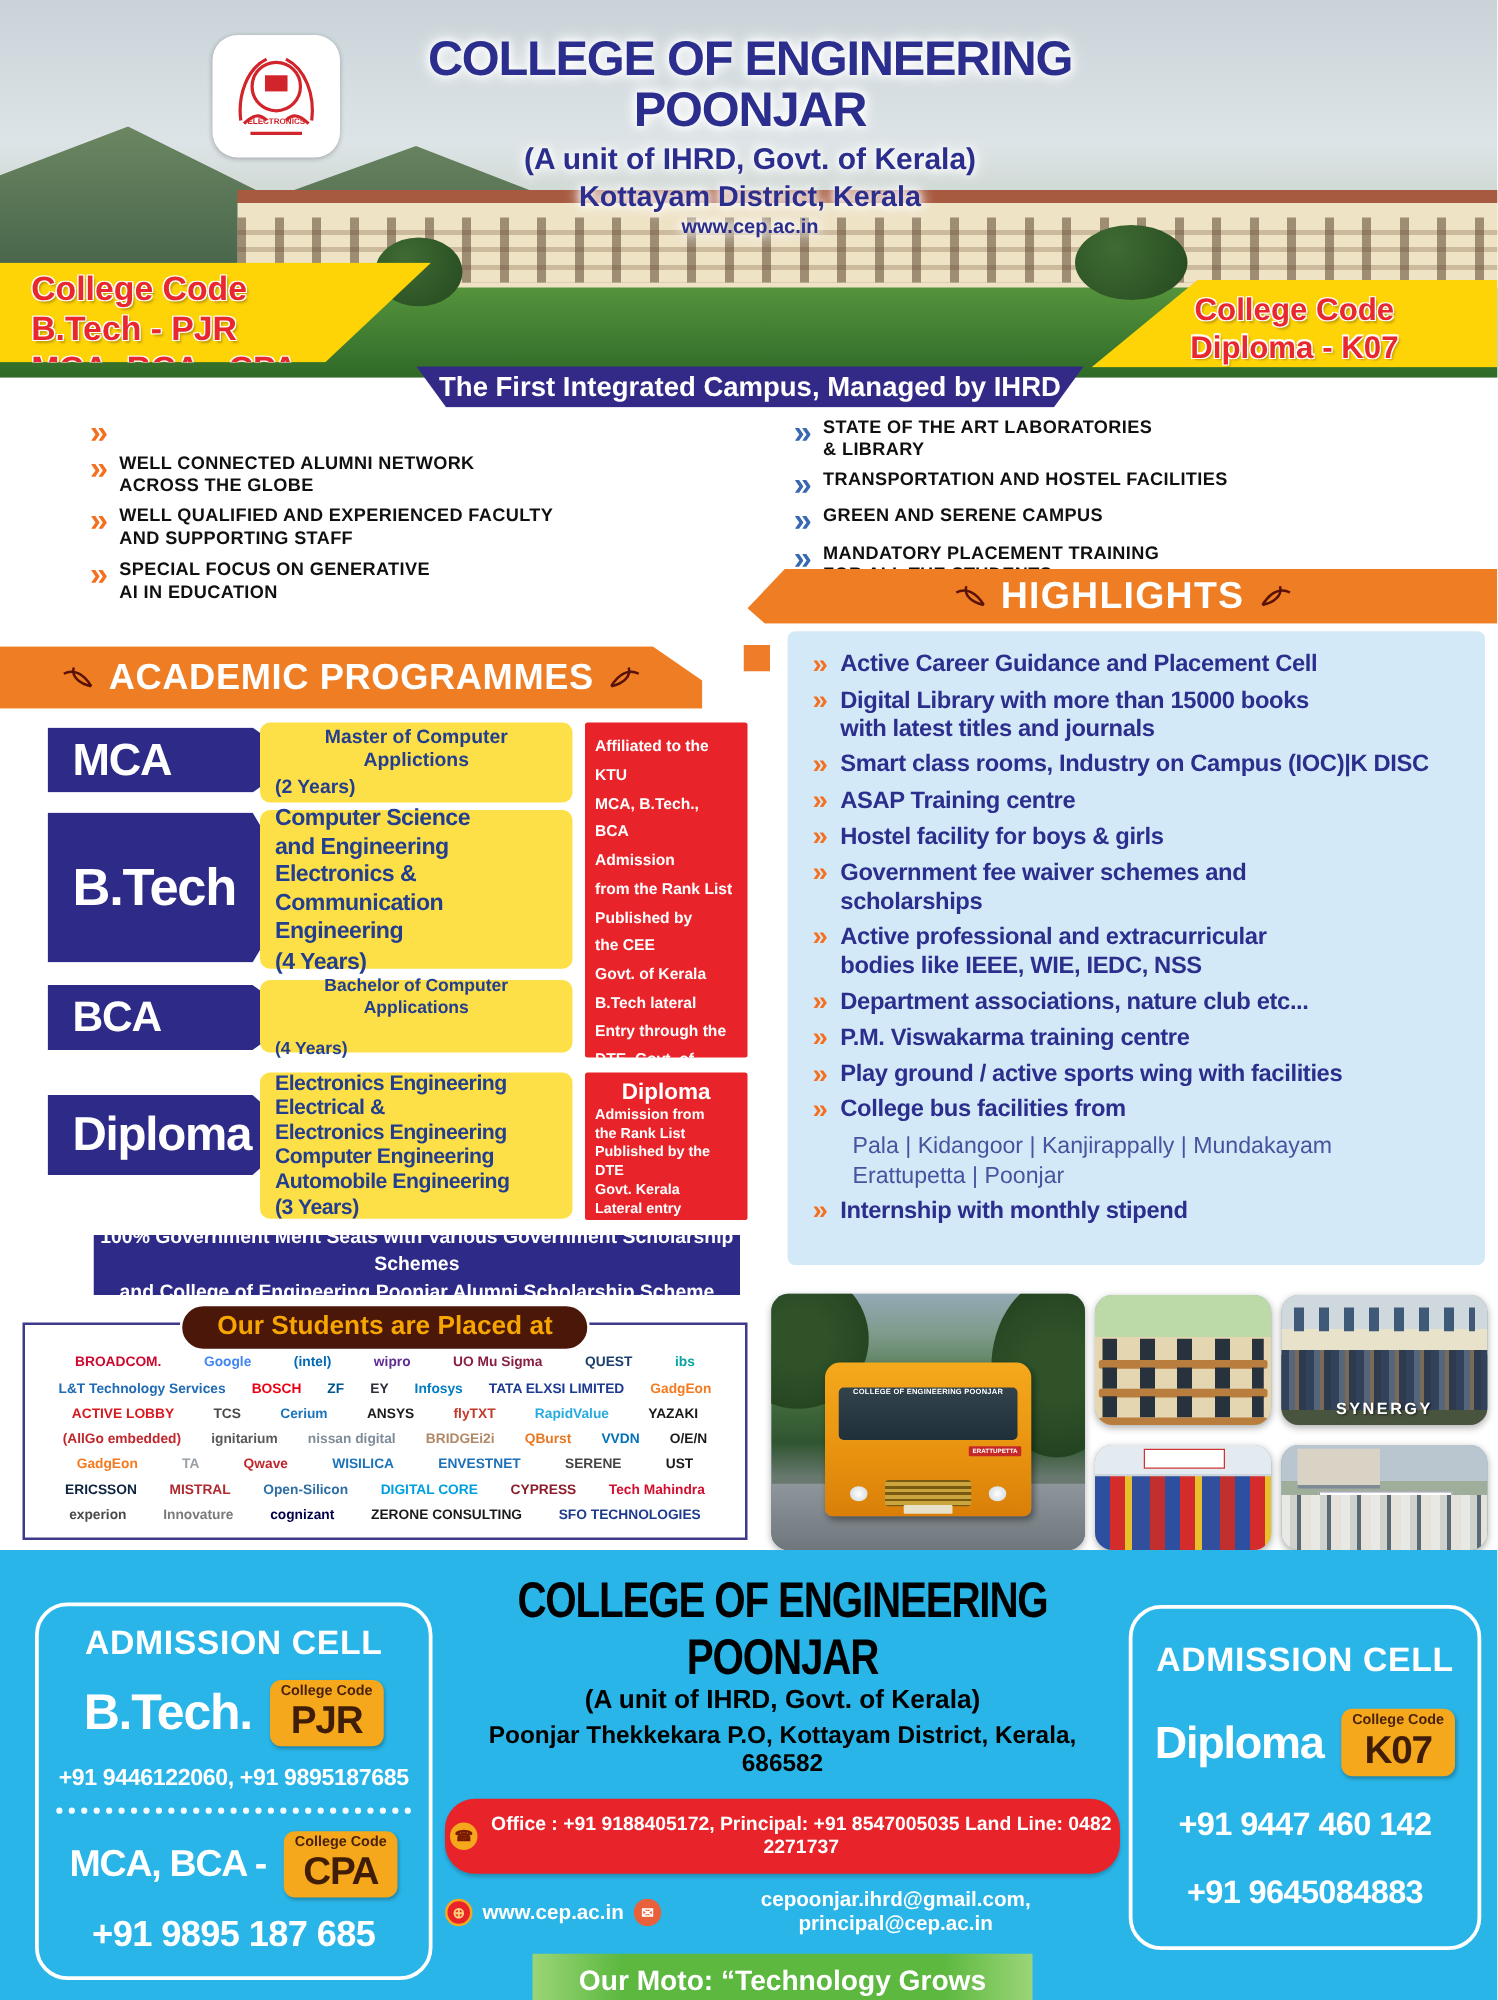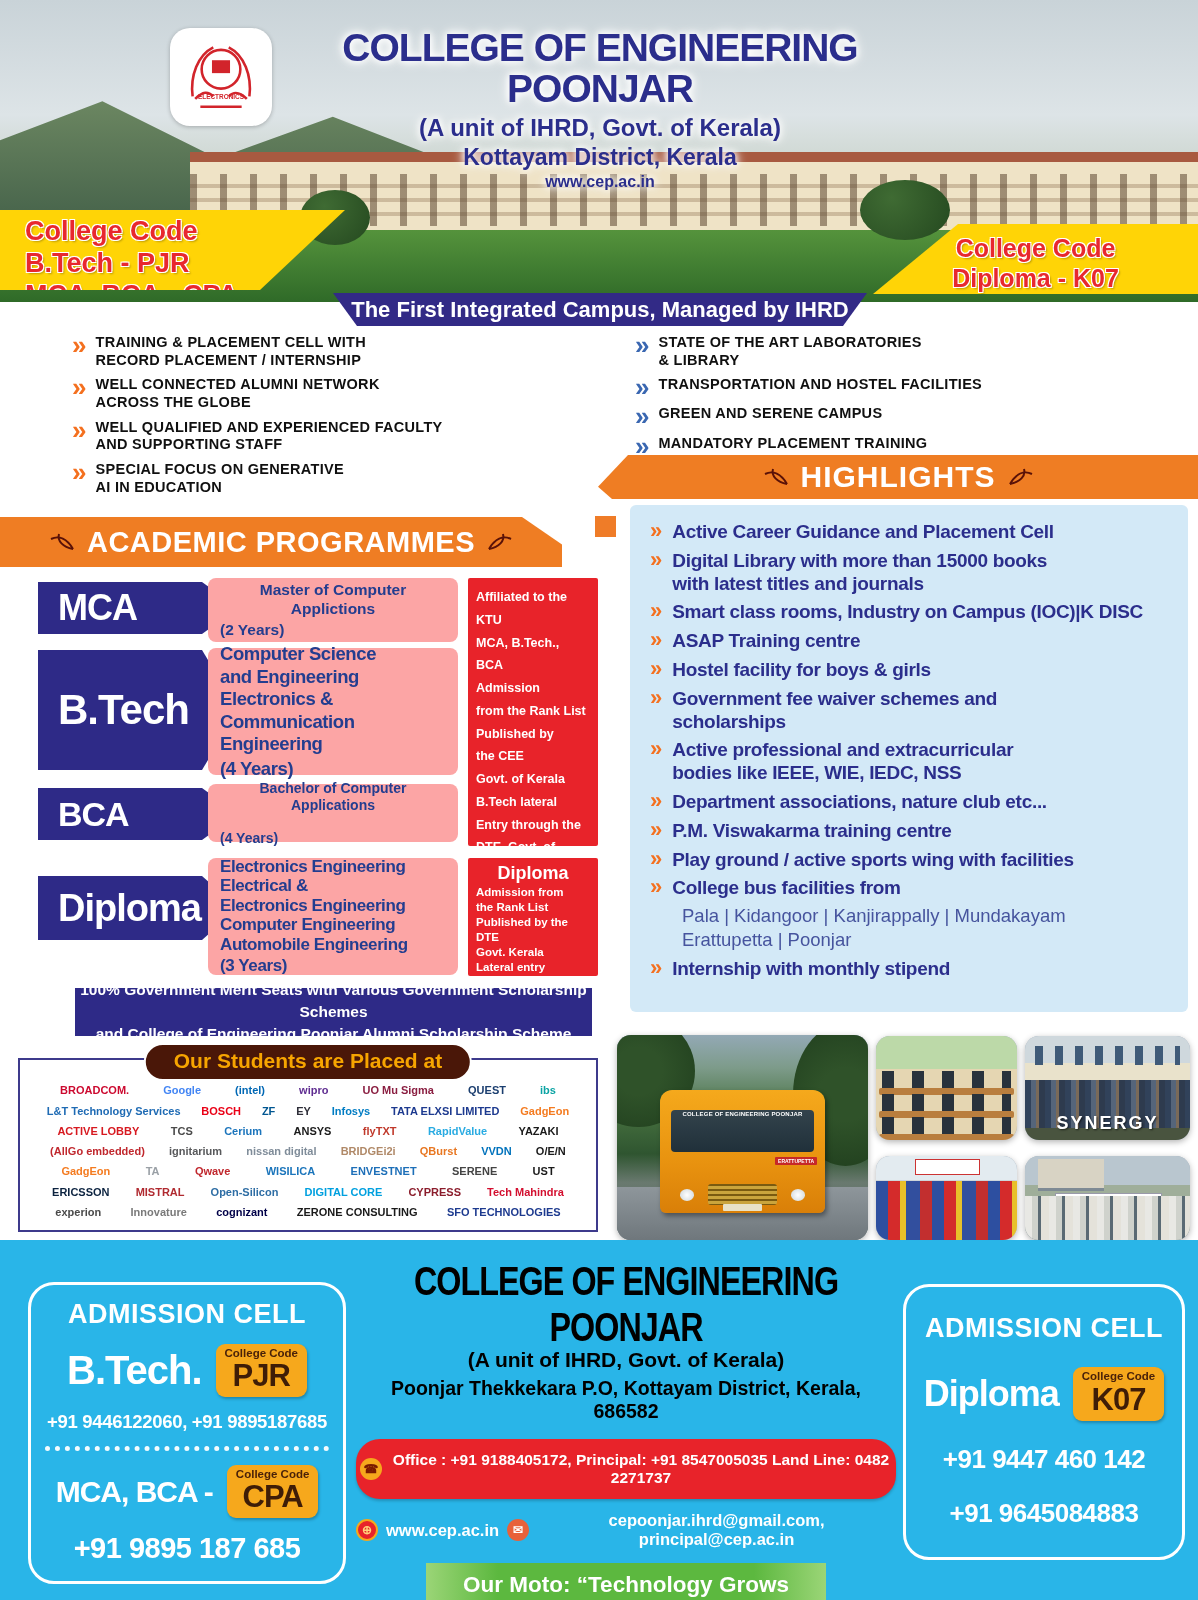--- a/index.html
+++ b/index.html
@@ -43,21 +43,21 @@
   .hl-panel{left:630px;top:505px;width:558px;height:507px;background:#d3e9f7;border-radius:6px;box-sizing:border-box;padding:16px 14px 8px 20px;display:flex;flex-direction:column;gap:6px;}
   .hl-item{display:flex;gap:10px;align-items:flex-start;}
   .hl-item .chev{color:#f4701f;font-size:22px;line-height:.9;}
   .hl-item .txt{color:#2b2e8c;font-weight:800;font-size:19px;letter-spacing:-.3px;line-height:1.2;}
   .hl-routes{color:#46549e;font-weight:500;font-size:18.5px;line-height:1.3;margin:-2px 0 0 32px;}
   
   .ac-header{left:0;top:517px;width:562px;height:50px;background:#ef7d23;clip-path:polygon(0 0,calc(100% - 40px) 0,100% 55%,100% 100%,0 100%);display:flex;align-items:center;justify-content:center;gap:12px;}
   .ac-header .title{color:#fff;font-size:29px;font-weight:900;letter-spacing:.5px;}
   .flourish{color:#5a1208;}
   .prog-arrow{background:#2e2a87;color:#fff;font-weight:900;clip-path:polygon(0 0,82% 0,100% 50%,82% 100%,0 100%);display:flex;align-items:center;padding-left:20px;box-sizing:border-box;letter-spacing:-1px;}
-  .prog-box{background:#fca5a5;border-radius:8px;color:#233d8f;font-weight:800;box-sizing:border-box;display:flex;flex-direction:column;justify-content:center;padding:6px 12px;}
+  .prog-box{background:#fde047;border-radius:8px;color:#233d8f;font-weight:800;box-sizing:border-box;display:flex;flex-direction:column;justify-content:center;padding:6px 12px;}
   .pb-details{line-height:1.22;}
   .pb-years{text-align:left;margin-top:2px;}
   .red-box{background:#e8232a;color:#fff;font-weight:800;box-sizing:border-box;border-radius:2px;}
   .merit{left:75px;top:988px;width:517px;height:48px;background:#2e2a87;color:#fff;font-weight:800;font-size:15.5px;line-height:1.4;display:flex;align-items:center;justify-content:center;text-align:center;}
   
   .placed{left:18px;top:1058px;width:580px;height:174px;background:#fff;border:2px solid #3d3a8c;box-sizing:border-box;}
   .placed-pill{position:absolute;left:50%;transform:translateX(-50%);top:-17px;background:#4a1708;color:#f7a500;font-weight:800;font-size:21px;padding:4px 28px 6px;border-radius:22px;border:2px solid #fff;white-space:nowrap;}
   .logo-rows{display:flex;flex-direction:column;justify-content:space-evenly;height:100%;padding:16px 6px 4px;box-sizing:border-box;}
   .logo-row{display:flex;justify-content:space-evenly;align-items:center;}
   .logo{font-weight:700;font-size:11px;white-space:nowrap;}
@@ -77,21 +77,21 @@
   .grid-photo-1{left:876px;top:1036px;width:141px;height:104px;}
   .grid-photo-2{left:1025px;top:1036px;width:165px;height:104px;}
   .grid-photo-3{left:876px;top:1156px;width:141px;height:84px;}
   .grid-photo-4{left:1025px;top:1156px;width:165px;height:84px;}
   .lab-scene{position:relative;width:100%;height:100%;background:linear-gradient(180deg,#bcd9a8 0 32%,#e5d6b2 32% 100%);}
   .desk-strip{position:absolute;left:4%;width:92%;height:16%;background:repeating-linear-gradient(90deg,#28323c 0 12px,rgba(0,0,0,0) 12px 30px);}
   .desk-top{position:absolute;left:2%;width:96%;height:7%;background:#b97e3e;border-radius:2px;}
   .syn-scene{position:relative;width:100%;height:100%;background:linear-gradient(180deg,#cfd8dd 0 26%,#e9e2cb 26% 46%,#49543f 46% 100%);}
   .syn-windows{position:absolute;left:6%;top:10%;width:88%;height:18%;background:repeating-linear-gradient(90deg,#3f5a78 0 8px,rgba(0,0,0,0) 8px 20px);}
   .crowd{position:absolute;left:0;top:42%;width:100%;height:46%;background:repeating-linear-gradient(90deg,#31425a 0 6px,#55657a 6px 11px,#7a6a58 11px 14px,#2e3b4e 14px 20px);filter:blur(.4px);}
-  .syn-text{position:absolute;left:0;bottom:6%;width:100%;text-align:center;color:#fff;font-weight:900;font-size:18px;letter-spacing:2px;text-shadow:1px 1px 2px rgba(0,0,0,.6);}
+  .syn-text{position:absolute;left:0;bottom:6%;width:100%;text-align:center;color:#fff;font-weight:900;font-size:13px;letter-spacing:2px;text-shadow:1px 1px 2px rgba(0,0,0,.6);}
   .grad-scene{position:relative;width:100%;height:100%;background:linear-gradient(180deg,#e3ebf0 0 28%,#cdd5da 28% 100%);}
   .grad-banner{position:absolute;left:28%;top:4%;width:44%;height:16%;background:#fff;border:1px solid #c33;}
   .gowns{position:absolute;left:0;bottom:0;width:100%;height:70%;background:repeating-linear-gradient(90deg,#2d4fa0 0 12px,#d42b2b 12px 24px,#e8c02a 24px 30px,#324f9e 30px 44px,#c22f2f 44px 56px);filter:blur(.4px);}
   .group-scene{position:relative;width:100%;height:100%;background:linear-gradient(180deg,#b9c6cf 0 34%,#9fae9a 34% 52%,#8b9a90 52% 100%);}
   .group-bldg{position:absolute;left:8%;top:4%;width:40%;height:34%;background:#d8d3c4;border-bottom:3px solid #7e8a94;}
   .group-crowd{position:absolute;left:0;bottom:0;width:100%;height:52%;background:repeating-linear-gradient(90deg,#e8e8e4 0 7px,#cfd2cc 7px 13px,#5a6a74 13px 16px,#e4e2da 16px 24px);filter:blur(.4px);}
   .group-banner{position:absolute;left:18%;top:44%;width:64%;height:22%;background:#fff;border:1px solid #99a;}
   
   .footer{left:0;top:1240px;width:1198px;height:360px;background:#29b5e8;}
   .adm-box{position:absolute;border:3px solid #fff;border-radius:26px;color:#fff;text-align:center;box-sizing:border-box;display:flex;flex-direction:column;justify-content:space-between;padding:14px 14px 16px;}
@@ -158,22 +158,20 @@
 B.Tech - PJR
 MCA, BCA - CPA</div>
 <div class="abs code-band code-right pre">College Code
 Diploma - K07</div>
 
 <div class="abs ihrd">The First Integrated Campus, Managed by IHRD</div>
 
 <div class="abs feat-col fc-l">
   <div class="feat">
       <span class="chev">»</span>
-      <span class="txt pre">TRAINING &amp; PLACEMENT CELL WITH
-RECORD PLACEMENT / INTERNSHIP</span>
     </div>
   <div class="feat">
       <span class="chev">»</span>
       <span class="txt pre">WELL CONNECTED ALUMNI NETWORK
 ACROSS THE GLOBE</span>
     </div>
   <div class="feat">
       <span class="chev">»</span>
       <span class="txt pre">WELL QUALIFIED AND EXPERIENCED FACULTY
 AND SUPPORTING STAFF</span>

